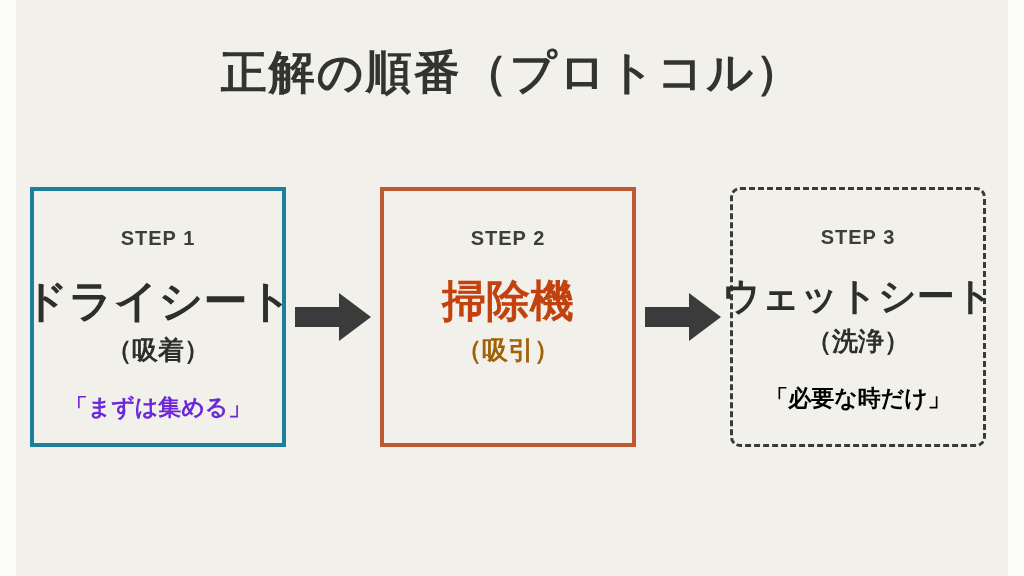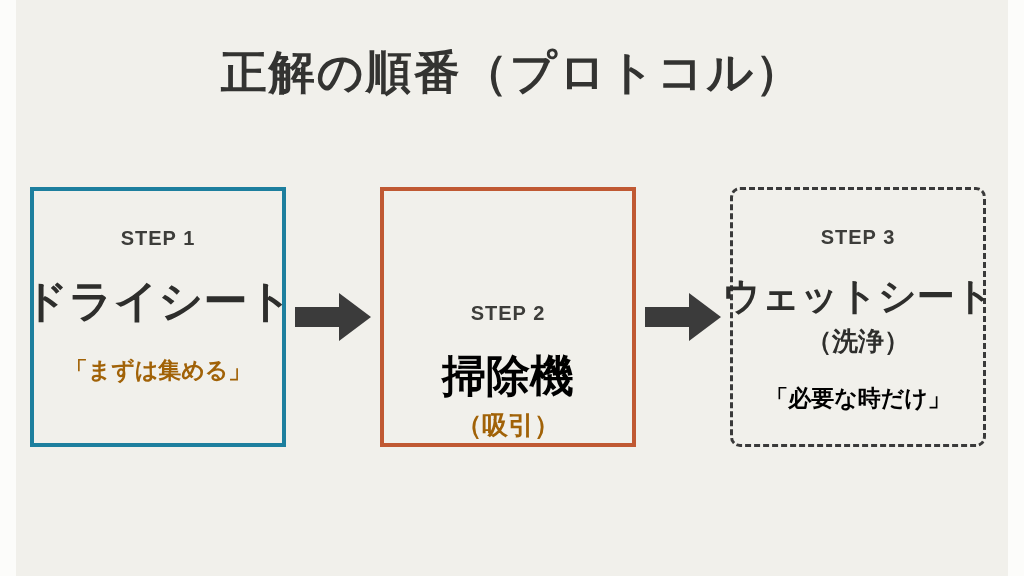--- a/index.html
+++ b/index.html
@@ -90,30 +90,31 @@
 <div class="stage" style="background-color: rgb(252, 252, 250); text-decoration: underline;">
   <div class="slide" style="background-color: rgb(241, 240, 235);">
 
     <h1 class="title" style="color: rgb(51, 51, 49);">正解の順番（プロトコル）</h1>
 
     <div class="flow-row">
 
       <div class="step-box" style="border-color: rgb(29, 127, 158); border-style: solid;">
         <div class="step-label" style="color: rgb(61, 61, 58);">STEP 1</div>
         <div class="step-name" style="color: rgb(46, 46, 44);">ドライシート</div>
-        <div class="step-quote" style="color: #a16207;">「まずは集める」</div>
+        <div class="step-method" style="color: rgb(46, 46, 44);">（吸着）</div>
+        <div class="step-quote" style="color: #6d28d9;">「まずは集める」</div>
       </div>
 
       <svg class="arrow" width="76" height="48" viewBox="0 0 76 48" aria-hidden="true">
         <polygon points="0,14 44,14 44,0 76,24 44,48 44,34 0,34" style="fill: rgb(59, 59, 59);"></polygon>
       </svg>
 
-      <div class="step-box" style="border-color: rgb(192, 89, 51); border-style: solid; justify-content: flex-end;">
+      <div class="step-box" style="border-color: rgb(192, 89, 51); border-style: solid;">
         <div class="step-label" style="color: rgb(61, 61, 58);">STEP 2</div>
-        <div class="step-name" style="color: #000000;">掃除機</div>
+        <div class="step-name" style="color: #c2410c;">掃除機</div>
         <div class="step-method" style="color: #a16207;">（吸引）</div>
       </div>
 
       <svg class="arrow" width="76" height="48" viewBox="0 0 76 48" aria-hidden="true">
         <polygon points="0,14 44,14 44,0 76,24 44,48 44,34 0,34" style="fill: rgb(59, 59, 59);"></polygon>
       </svg>
 
       <div class="step-box dashed" style="border-color: rgb(58, 58, 58); border-style: dashed;">
         <div class="step-label" style="color: rgb(61, 61, 58);">STEP 3</div>
         <div class="step-name" style="color: rgb(46, 46, 44);">ウェットシート</div>

